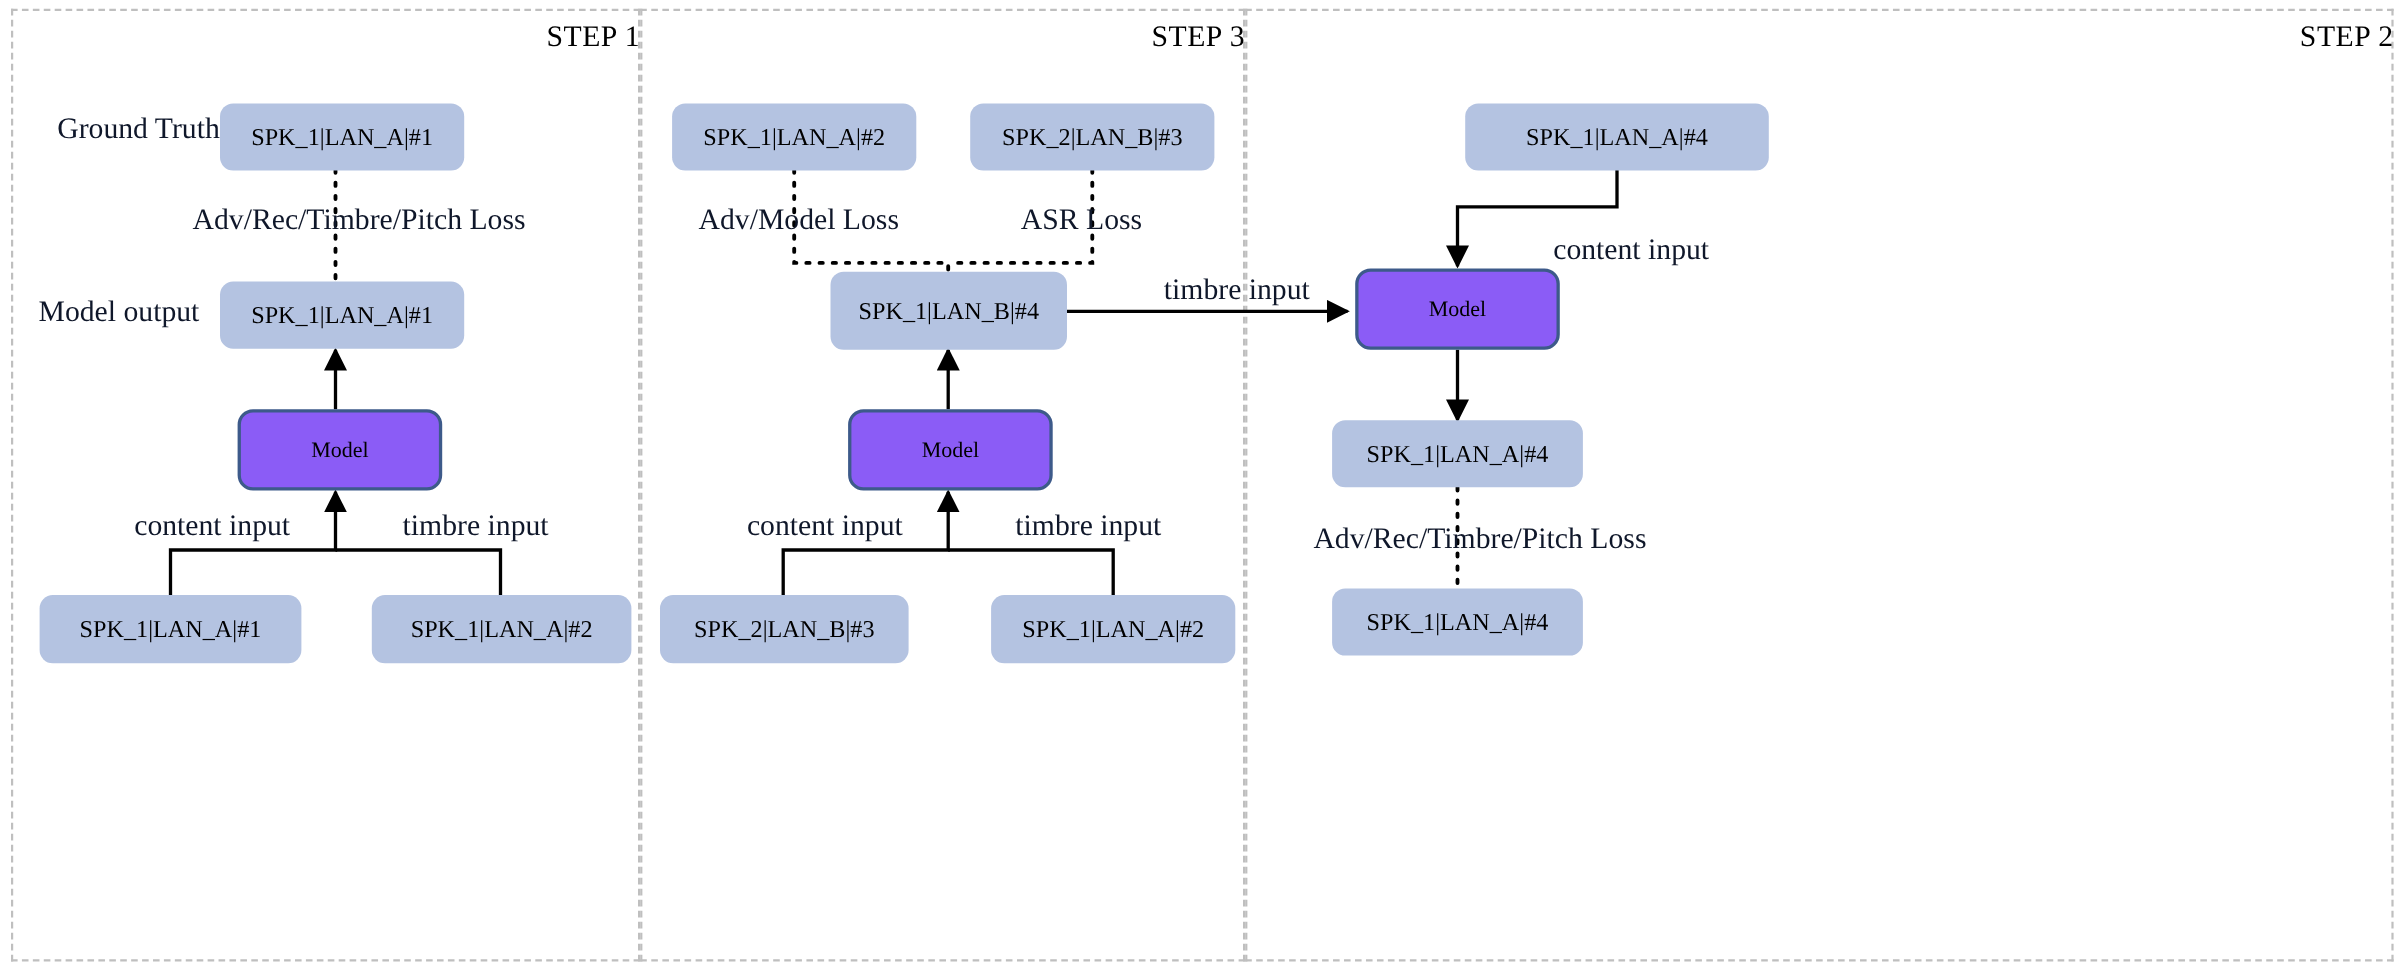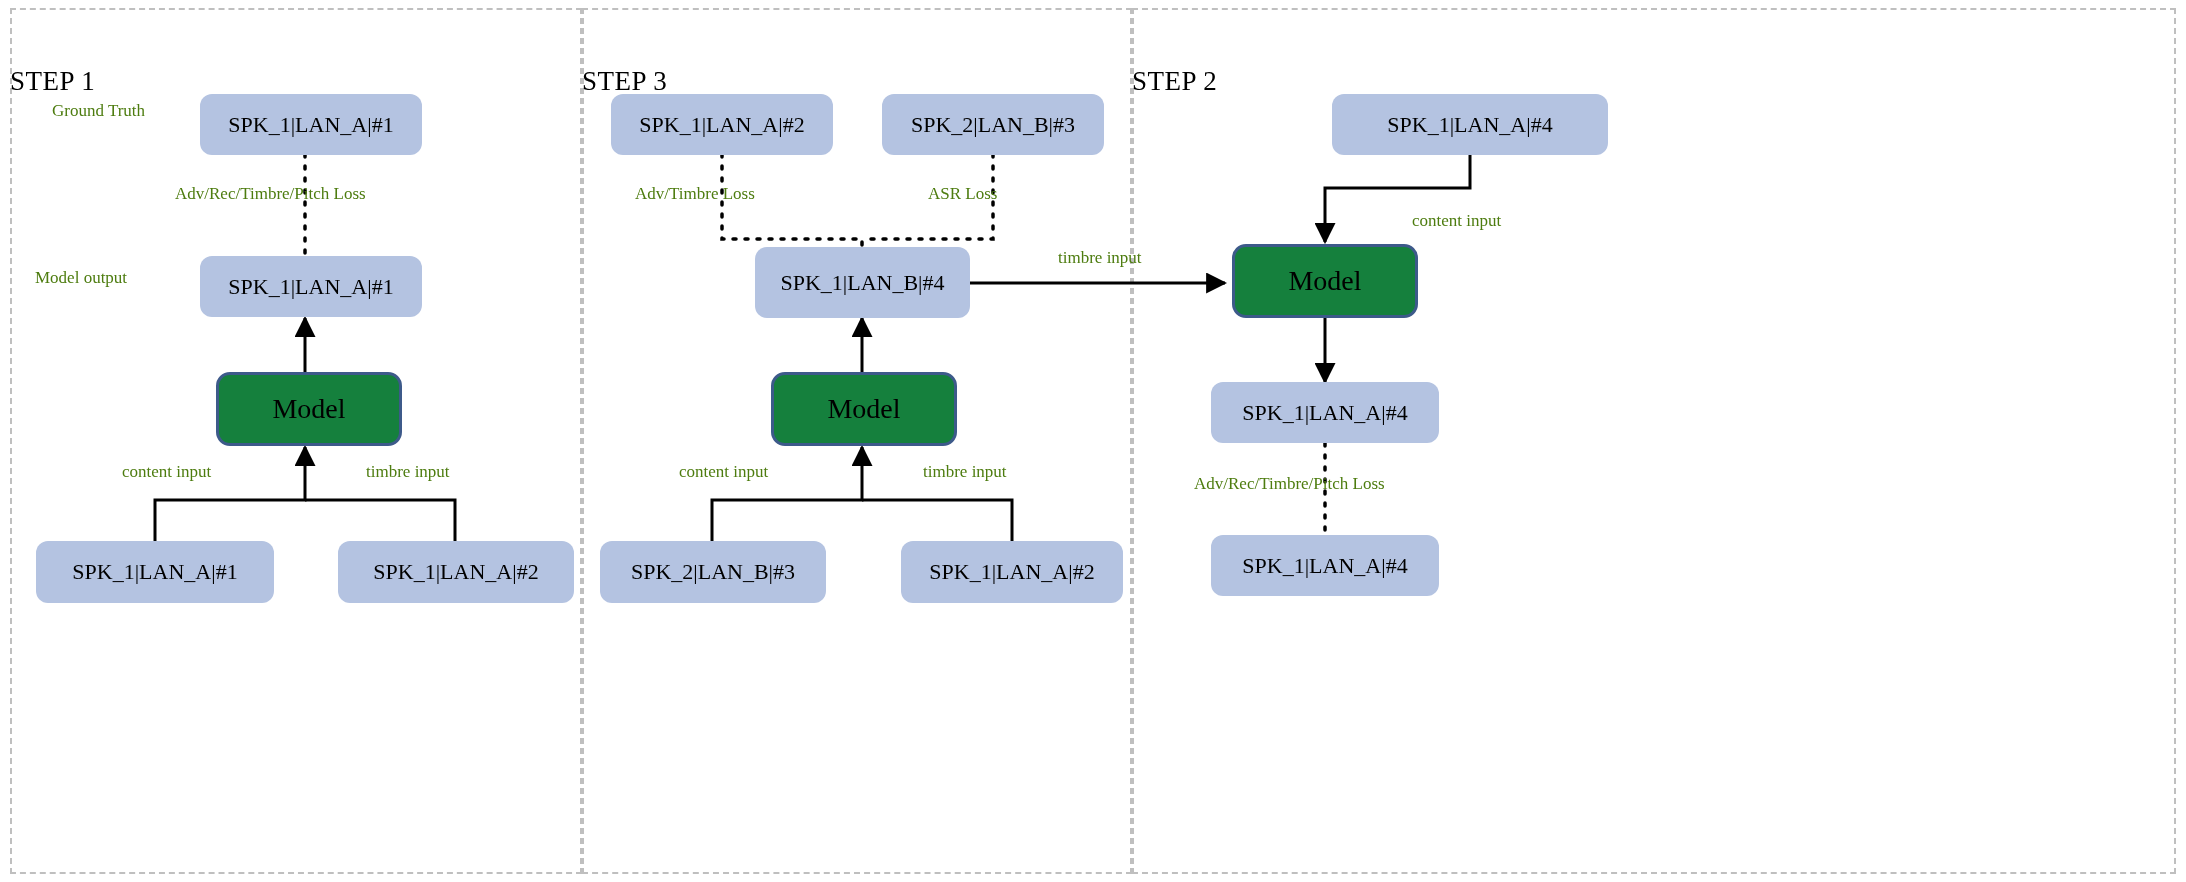--- a/index.html
+++ b/index.html
@@ -28,55 +28,54 @@
   }
   #panel-1 { left: 10px;   width: 572px; border-right-width: 2px; }
   #panel-2 { left: 582px;  width: 550px; border-left-width: 2px; }
   #panel-3 { left: 1132px; width: 1044px; border-left-width: 2px; }
 
   .step-title {
     position: absolute;
     font-size: 27px;
     letter-spacing: 0.5px;
     white-space: nowrap;
-    text-align: left;
+    text-align: right;
     color: #000;
-    margin-top: 48px;
   }
 
   
   .node {
     position: absolute;
     box-sizing: border-box;
     display: flex;
     align-items: center;
     justify-content: center;
     border-radius: 12px;
     font-size: 22px;
     line-height: 1;
     white-space: nowrap;
     color: #000;
   }
   .node.data {
     background: #b4c3e1;
     border: none;
   }
   .node.model {
-    background: #15803d;
+    background: #8b5cf6;
     border: 3px solid #3d5a8a;
     border-radius: 14px;
-    font-size: 28px;
+    font-size: 20px;
   }
 
   
   .lbl {
     position: absolute;
-    font-size: 17px;
+    font-size: 27px;
     white-space: nowrap;
-    color: #4d7c0f;
+    color: #0f172a;
   }
 
   
   #wires {
     position: absolute;
     left: 0; top: 0;
     width: 2186px;
     height: 882px;
     pointer-events: none;
   }
@@ -143,21 +142,21 @@
   <div class="node data" style="left:36px; top:541px; width:238px; height:62px;">SPK_1|LAN_A|#1</div>
 
   <div class="node data" style="left:338px; top:541px; width:236px; height:62px;">SPK_1|LAN_A|#2</div>
 
   <div class="step-title" style="left:582px; top:18px; width:550px;">STEP 3</div>
 
   <div class="node data" style="left:611px; top:94px; width:222px; height:61px;">SPK_1|LAN_A|#2</div>
 
   <div class="node data" style="left:882px; top:94px; width:222px; height:61px;">SPK_2|LAN_B|#3</div>
 
-  <div class="lbl" style="left:635px; top:184px;">Adv/Timbre Loss</div>
+  <div class="lbl" style="left:635px; top:184px;">Adv/Model Loss</div>
 
   <div class="lbl" style="left:928px; top:184px;">ASR Loss</div>
 
   <div class="node data" style="left:755px; top:247px; width:215px; height:71px;">SPK_1|LAN_B|#4</div>
 
   <div class="lbl" style="left:1058px; top:248px;">timbre input</div>
 
   <div class="node model" style="left:771px; top:372px; width:186px; height:74px;">Model</div>
 
   <div class="lbl" style="left:679px; top:462px;">content input</div>

